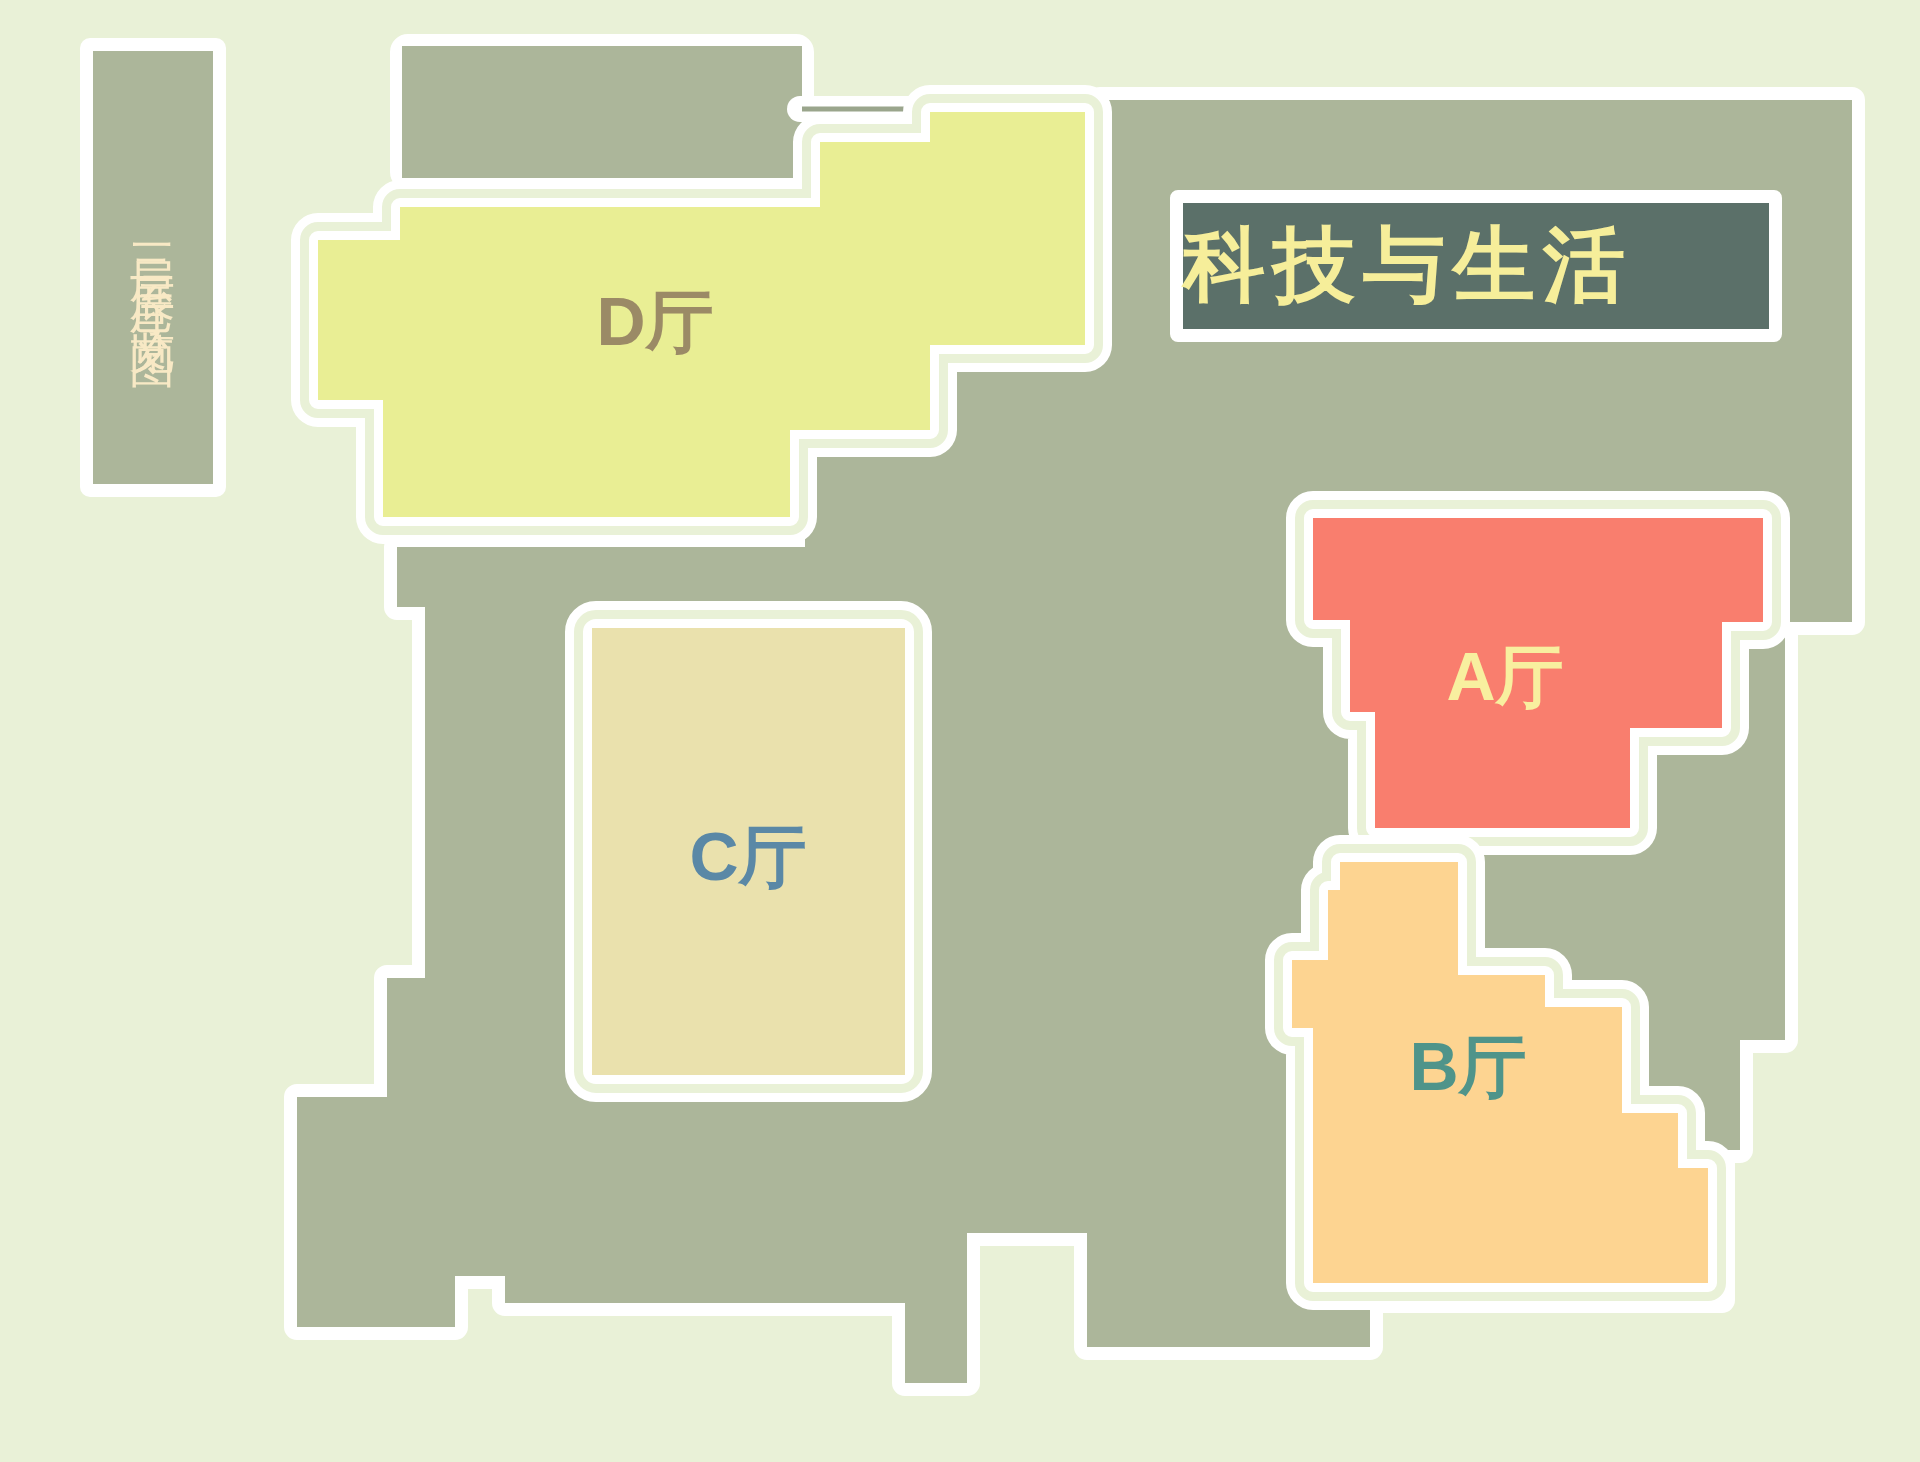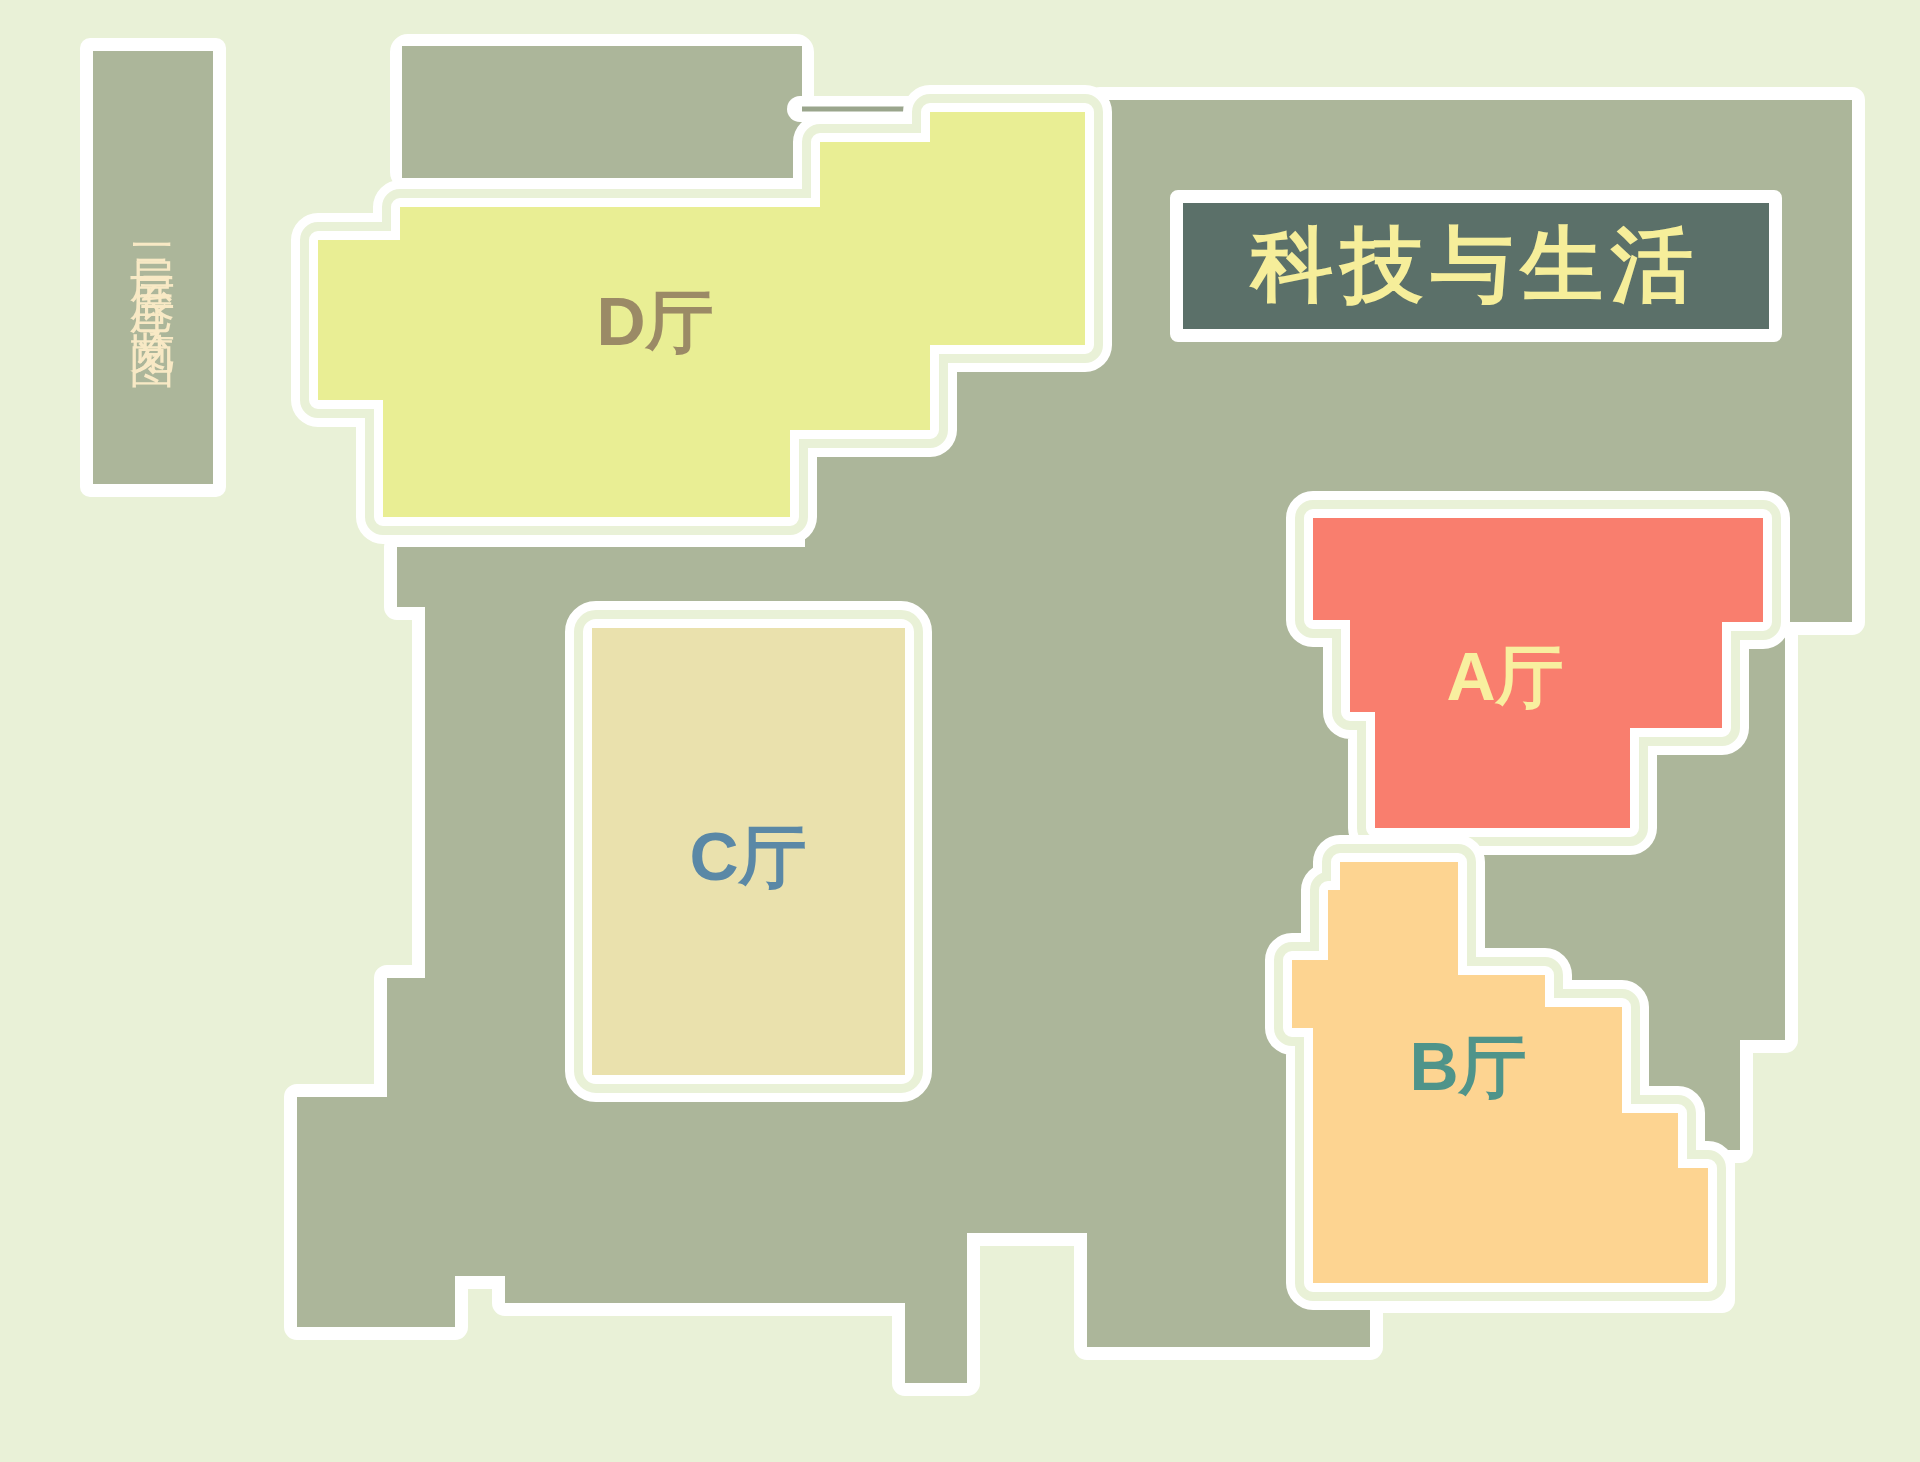--- a/index.html
+++ b/index.html
@@ -6,21 +6,21 @@
   .stage{position:relative;width:1920px;height:1462px;background:#e9f1d7;overflow:hidden;
          font-family:"Liberation Sans","DejaVu Sans",sans-serif;}
   .stage svg{position:absolute;left:0;top:0;}
   .vlabel{position:absolute;left:80px;top:38px;width:146px;height:459px;
           background:#acb69a;border:13px solid #ffffff;border-radius:10px;
           box-sizing:border-box;display:flex;align-items:center;justify-content:center;}
   .vlabel span{writing-mode:vertical-rl;text-orientation:upright;
           font-size:46px;letter-spacing:17px;line-height:1;color:#f8e9c5;}
   .banner{position:absolute;left:1170px;top:190px;width:612px;height:152px;
           background:#5b7069;border:13px solid #ffffff;border-radius:8px;
-          box-sizing:border-box;display:flex;align-items:center;justify-content:center;}
+          box-sizing:border-box;display:flex;align-items:center;justify-content:flex-start;}
   .banner span{font-size:82px;font-weight:bold;color:#f6ee9a;letter-spacing:8px;}
   text{font-family:"Liberation Sans","DejaVu Sans",sans-serif;font-weight:bold;}
 </style>
 </head>
 <body>
 
 <div class="stage">
 
   <svg width="1920" height="1462" viewBox="0 0 1920 1462">
 

